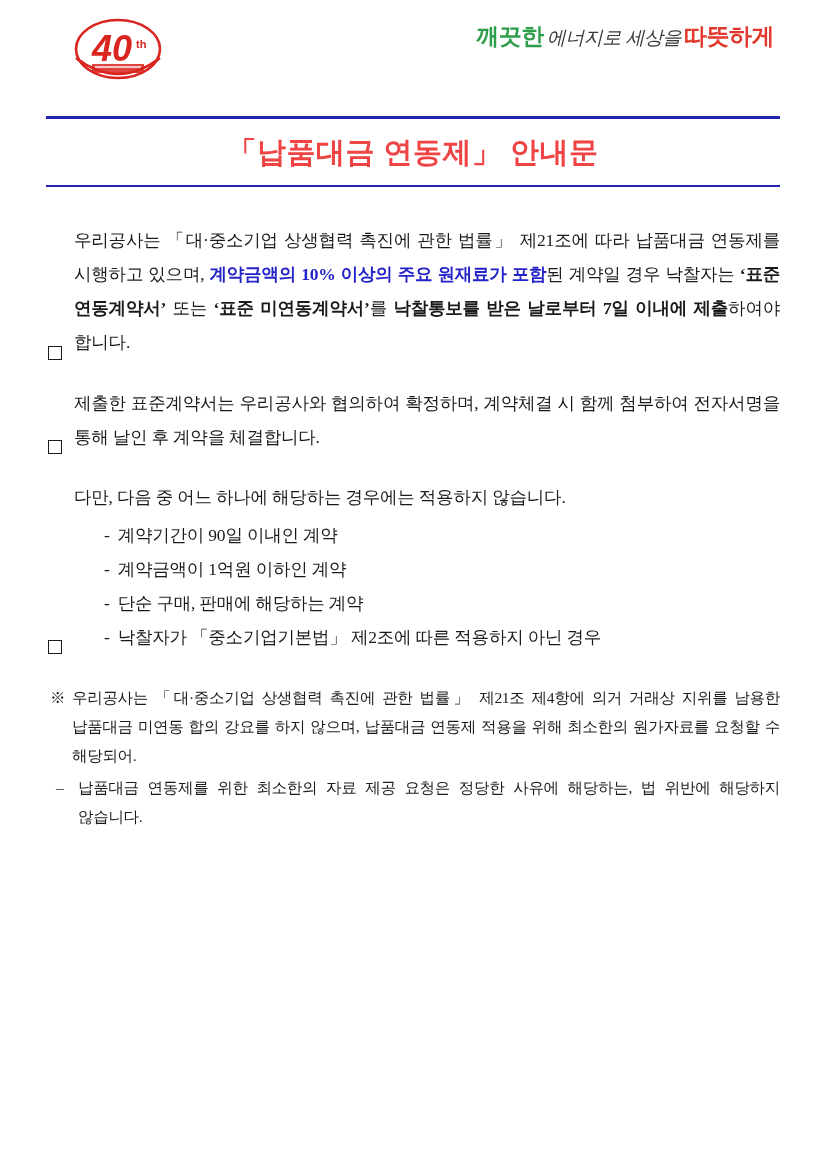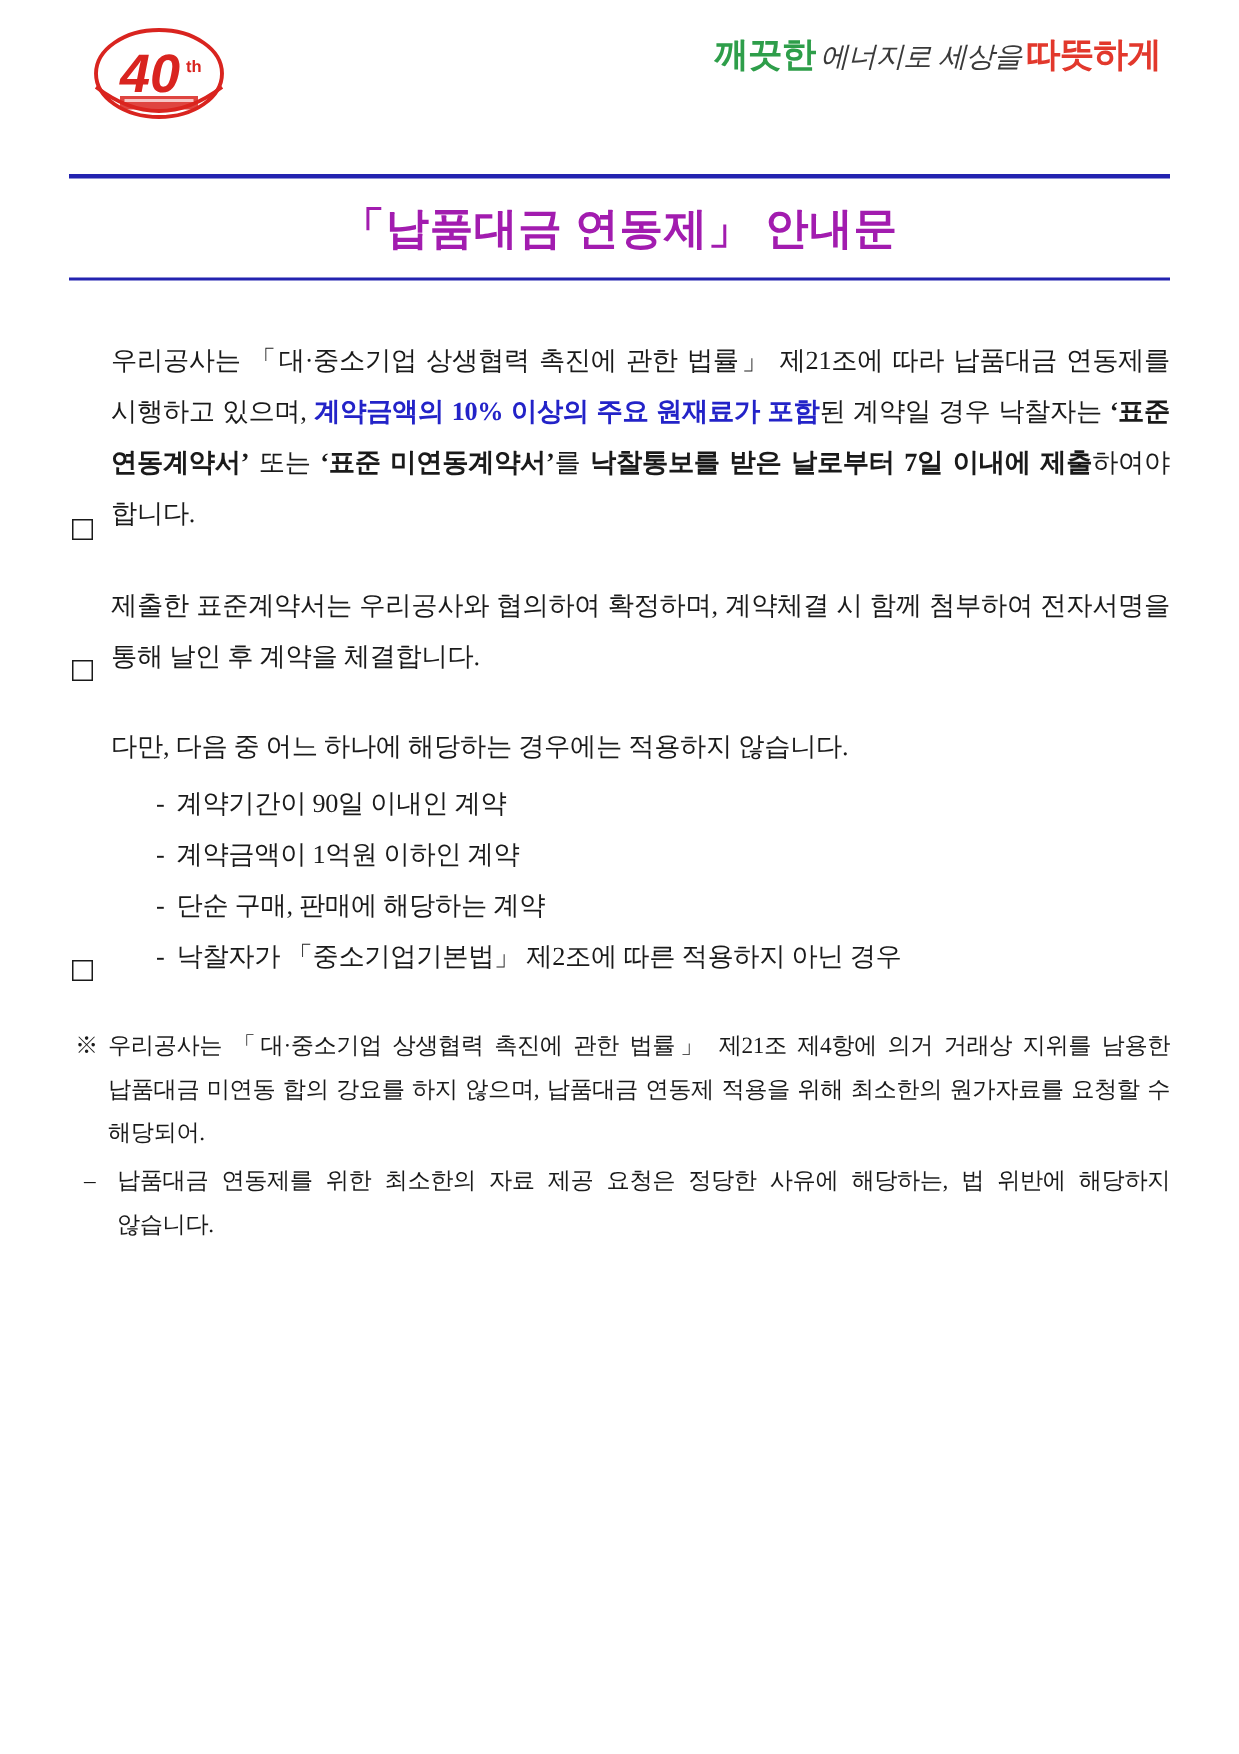--- a/index.html
+++ b/index.html
@@ -25,21 +25,21 @@
   }
 
   
   .header {
     position: relative;
     height: 96px;
   }
 
   .logo-40 {
     position: absolute;
-    left: 4px;
+    left: 16px;
     top: 14px;
     width: 120px;
     height: 70px;
   }
 
   .slogan {
     position: absolute;
     right: 6px;
     top: 21px;
     height: 46px;
@@ -66,21 +66,21 @@
     width: 100%;
   }
   .rule.thin { height: 2px; }
   .doc-title {
     text-align: center;
     font-family: "Liberation Sans", sans-serif;
     font-size: 29px;
     font-weight: bold;
     letter-spacing: 0.5px;
     padding: 14px 0 12px 0;
-    color: #a21caf;
+    color: #ef4444;
   }
 
   
   .content {
     margin-top: 36px;
     font-size: 17.5px;
     line-height: 1.95;
     letter-spacing: -0.2px;
   }
 

